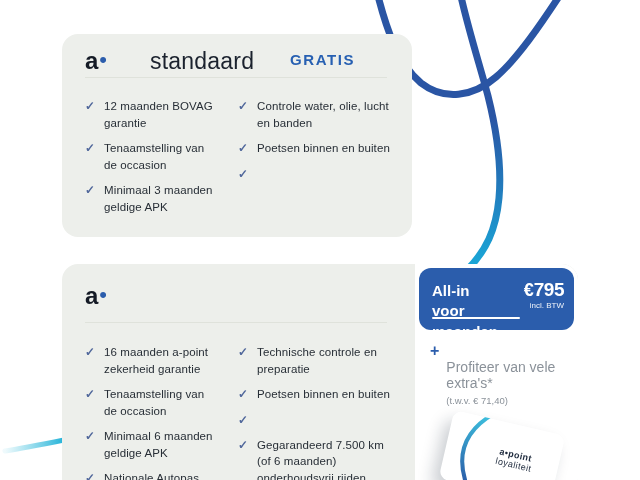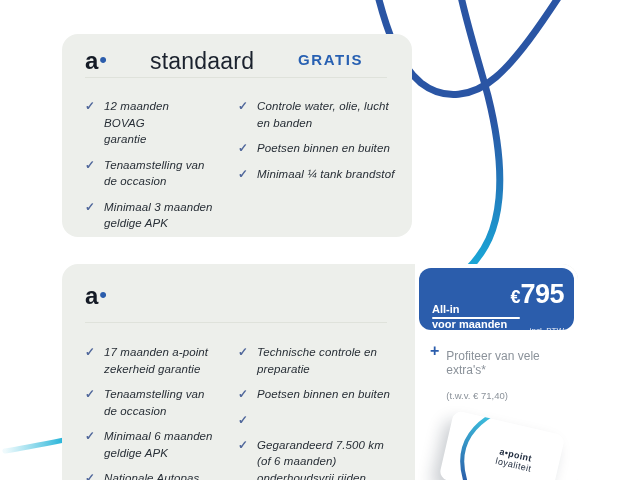--- a/index.html
+++ b/index.html
@@ -14,59 +14,59 @@
     position:absolute; background:#edefeb; border-radius:16px; z-index:1; overflow:hidden;
   }
   #card-standaard { left:62px; top:34px;  width:350px; height:203px; }
   #card-zekerheid { left:62px; top:264px; width:516px; height:230px; }
 
   .card-head { position:absolute; left:23px; top:10px; height:34px; display:flex; align-items:center; }
   .brand-letter { font-size:24px; font-weight:700; color:#151b26; }
   .brand-dot { font-size:22px; color:#2b5dac; margin:0 7px 0 1px; position:relative; top:-1px; }
   .pkg-title { font-size:23px; font-weight:500; color:#1b222e; letter-spacing:.2px;margin-left:36px; }
   .price-flag {
-    position:absolute; left:236px; top:17px; font-size:15px; font-weight:700;
+    position:absolute; left:228px; top:17px; font-size:15px; font-weight:700;
     color:#2760b2; letter-spacing:1.6px;
   }
   .divider { position:absolute; left:23px; width:302px; height:1px; background:#dfe2db; }
   #card-standaard .divider { top:43px; }
   #card-zekerheid .divider { top:58px; }
   #card-zekerheid .card-head { top:15px; }
 
   .feature-cols { position:absolute; }
   #card-standaard .feature-cols { left:23px; top:64px; }
   #card-zekerheid  .feature-cols { left:23px; top:80px; }
   .fcol { position:absolute; top:0; list-style:none; }
   .fcol.left  { left:0; width:128px; }
   .fcol.right { left:153px; width:162px; }
   .feature { display:flex; gap:9px; margin-bottom:9px; }
   .check { color:#50679b; font-size:12px; font-weight:600; line-height:16px; flex:0 0 auto; }
-  .ftext { font-size:11.5px; line-height:16.5px; color:#272e36; white-space:pre-line; letter-spacing:.1px;font-style:italic; }
+  .ftext { font-size:11.5px; line-height:16.5px; color:#272e36; white-space:pre-line; letter-spacing:.1px; }
 
   .offer-panel {
     position:absolute; top:0; right:0; width:163px; height:230px;
     background:#fff; border-radius:0 16px 16px 0;
   }
   .badge {
     position:relative; margin:4px; height:62px; border-radius:12px; background:#2b5dac;
     color:#fff; display:flex; justify-content:space-between; padding:11px 10px 8px 13px;
   }
-  .badge-left { font-size:11px; font-weight:700; line-height:1.35; padding-top:2px;margin-top:21px; }
+  .badge-left { font-size:15px; font-weight:700; line-height:1.35; padding-top:2px; }
   .badge-right { text-align:right; }
   .price-row { white-space:nowrap; }
   .currency { font-size:18px; font-weight:700; }
-  .amount { font-size:27px; font-weight:700; letter-spacing:-.5px; }
-  .vat { font-size:8px; opacity:.92; margin-top:16px; }
+  .amount { font-size:19px; font-weight:700; letter-spacing:-.5px; }
+  .vat { font-size:8px; opacity:.92; margin-top:0; }
   .badge-underline { position:absolute; left:13px; bottom:11px; width:88px; height:2px; background:#fff; border-radius:1px; }
 
   .bonus { display:flex; gap:7px; margin:12px 8px 0 15px; }
   .plus { color:#2b5dac; font-size:16px; font-weight:700; line-height:17px; }
   .bonus-title { font-size:13px; font-weight:700; color:#1e2a3d; line-height:1.38; white-space:pre-line; }
-  .bonus-sub { font-size:12px; color:#8b929a; margin-top:7px; }
-  .bonus-note { font-size:9.5px; color:#8b929a; margin-top:13px; }
+  .bonus-sub { font-size:14px; color:#8b929a; margin-top:17px; }
+  .bonus-note { font-size:9.5px; color:#8b929a; margin-top:4px; }
 
   .loyalty-card {
     position:absolute; left:30px; top:158px; width:114px; height:70px;
     background:#fff; border-radius:9px; transform:rotate(13deg);
     box-shadow:-6px 10px 16px rgba(20,30,50,.22);
     display:flex; flex-direction:column; align-items:center; justify-content:center;
     padding-left:26px; overflow:hidden;
   }
   .loyalty-arc { position:absolute; left:0; top:0; }
   .loyalty-brand { font-size:9px; font-weight:700; color:#1e2a3d; letter-spacing:.4px; position:relative; }
@@ -132,38 +132,37 @@
 en banden</span>
           </li>
 
           <li class="feature">
             <span class="check">✓</span>
             <span class="ftext">Poetsen binnen en buiten</span>
           </li>
 
           <li class="feature">
             <span class="check">✓</span>
-            <span class="ftext">Minimaal ¼ tank brandstof</span>
           </li>
         </ul>
     </div>
   </section>
 
   <section class="card" id="card-zekerheid">
     <header class="card-head">
       <span class="brand-letter">a</span>
       <span class="brand-dot">•</span>
     </header>
     <div class="divider"></div>
     <div class="feature-cols">
       <ul class="fcol left">
 
           <li class="feature">
             <span class="check">✓</span>
-            <span class="ftext">17 maanden a-point
+            <span class="ftext">16 maanden a-point
 zekerheid garantie</span>
           </li>
 
           <li class="feature">
             <span class="check">✓</span>
             <span class="ftext">Tenaamstelling van
 de occasion</span>
           </li>
 
           <li class="feature">

